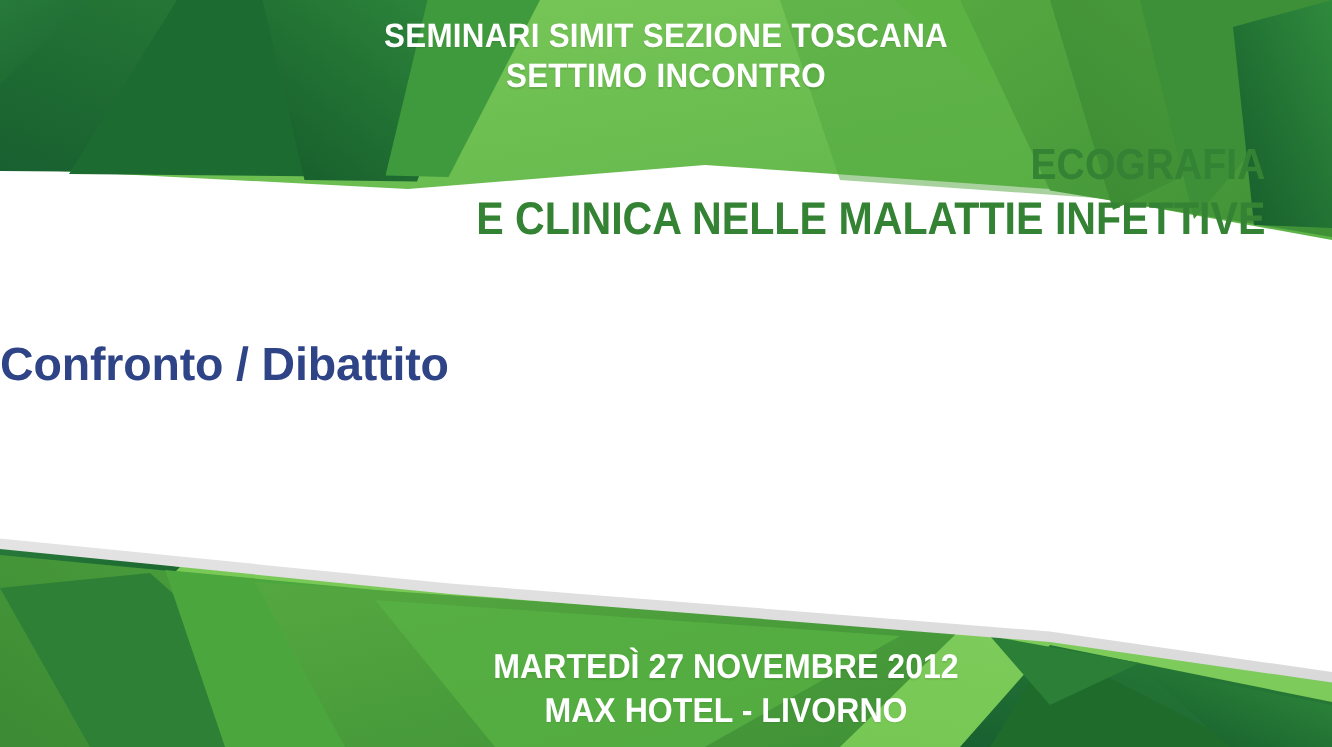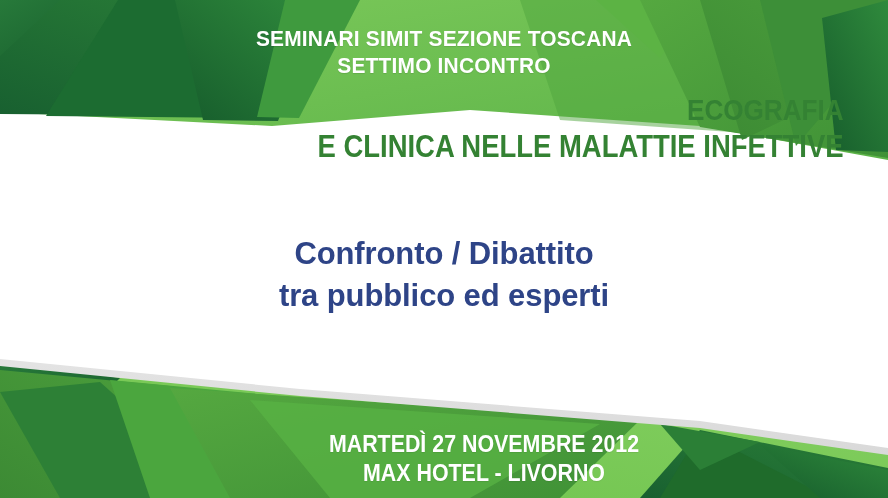--- a/index.html
+++ b/index.html
@@ -29,21 +29,20 @@
     inset: 0;
     width: 888px;
     height: 498px;
   }
   .header-block {
     position: absolute;
     top: 10px;
     left: 0;
     width: 888px;
     text-align: center;
-    margin-top: 15px;
   }
   .header-line {
     color: #ffffff;
     font-size: 22.5px;
     font-weight: bold;
     letter-spacing: 0.2px;
     line-height: 27px;
     font-family: "Liberation Sans Narrow", "Liberation Sans", sans-serif;
     transform: scaleX(0.93);
     transform-origin: center;
@@ -62,24 +61,24 @@
     line-height: 36px;
     font-family: "Liberation Sans Narrow", "Liberation Sans", sans-serif;
     transform: scaleX(0.90);
     transform-origin: center;
     letter-spacing: 0px;
   }
   .title-line-1 { font-size: 29px; }
   .title-line-2 { font-size: 30.5px; }
   .subtitle-block {
     position: absolute;
-    top: 233px;
-    left: 0;
-    width: 888px;
-    text-align: center;
+    top: 222px;
+    left: 0;
+    width: 888px;
+    text-align: left;
   }
   .subtitle-line {
     color: #2e4487;
     font-size: 31px;
     font-weight: bold;
     line-height: 42px;
     letter-spacing: -0.1px;
     font-family: "Liberation Sans", sans-serif;
   }
   .footer-block {
@@ -206,21 +205,20 @@
       <div class="header-line">SETTIMO INCONTRO</div>
     </div>
 
     <div class="title-block">
       <div class="title-line title-line-1">ECOGRAFIA</div>
       <div class="title-line title-line-2">E CLINICA NELLE MALATTIE INFETTIVE</div>
     </div>
 
     <div class="subtitle-block">
       <div class="subtitle-line">Confronto / Dibattito</div>
-      <div class="subtitle-line">tra pubblico ed esperti</div>
     </div>
 
     <div class="footer-block">
       <div class="footer-line">MARTEDÌ 27 NOVEMBRE 2012</div>
       <div class="footer-line">MAX HOTEL - LIVORNO</div>
     </div>
 
   </div>
 </div>
 

